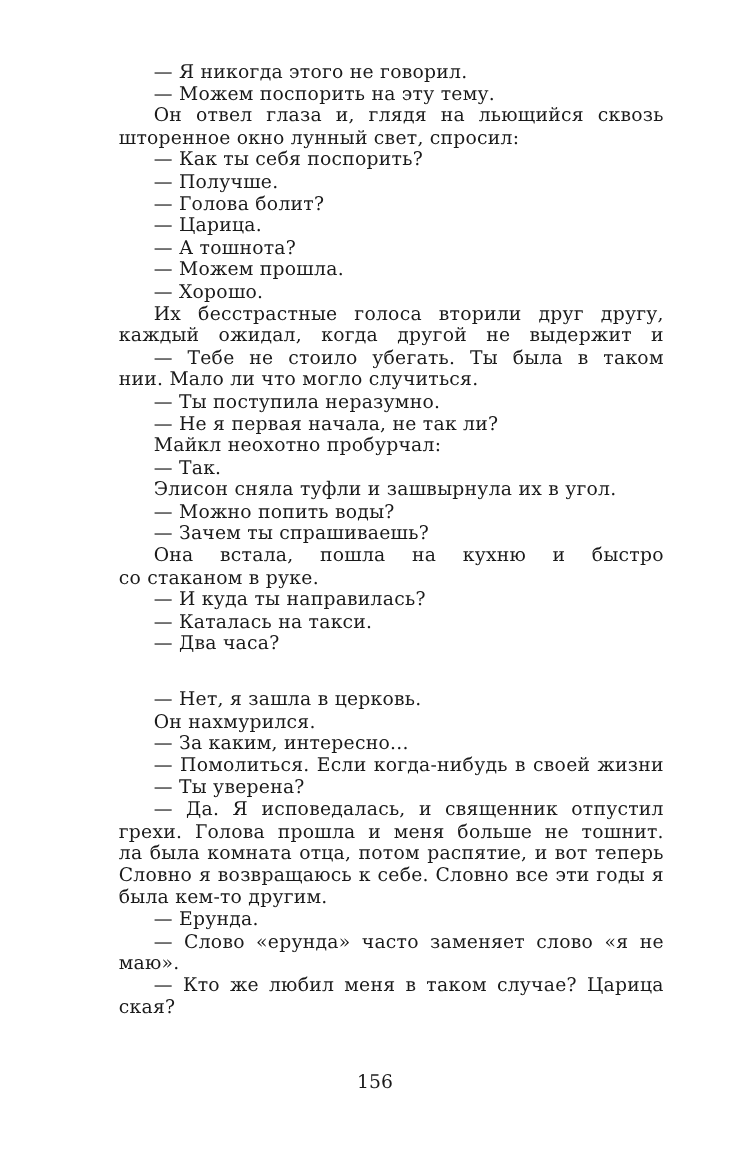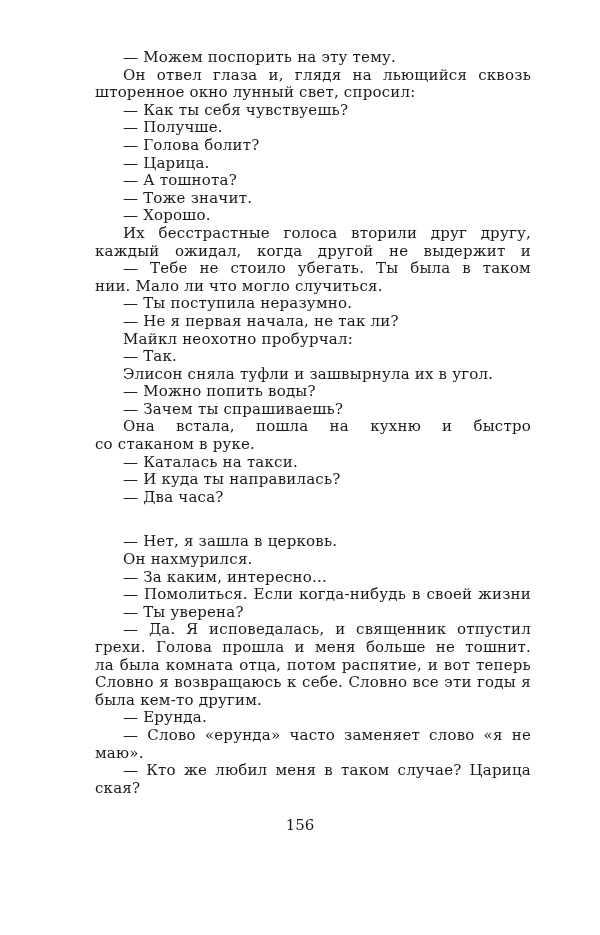--- a/index.html
+++ b/index.html
@@ -8,53 +8,54 @@
     position: absolute; left: 97px; top: 49px; width: 434px;
     font-family: "DejaVu Serif", "Liberation Serif", serif;
     font-size: 15px; line-height: 17.6px; color: #1a1a1a;
     letter-spacing: 0.2px;
   }
   .line { white-space: nowrap; height: 17.6px; }
   .line.indent { padding-left: 0; }
   .line.cont { margin-left: -2px; }
   .line.justify { text-align: justify; text-align-last: justify; white-space: normal; overflow: hidden; }
   .pagenum {
-    position: absolute; left: 0; width: 600px; top: 816px; text-align: center;
+    position: absolute; left: 0; width: 600px; top: 856px; text-align: center;
     font-family: "DejaVu Serif", "Liberation Serif", serif; font-size: 15px; color: #1a1a1a;
   }
 </style>
 </head>
 <body>
 
 <div class="page" id="page">
+    <div class="line indent" style="padding-left: 26px;">— Я никогда этого не говорил.</div>
     <div class="line indent" style="padding-left: 26px;">— Можем поспорить на эту тему.</div>
     <div class="line indent justify" style="padding-left: 26px;">Он отвел глаза и, глядя на льющийся сквозь неза-</div>
     <div class="line cont">шторенное окно лунный свет, спросил:</div>
-    <div class="line indent" style="padding-left: 26px;">— Как ты себя чувствуешь?</div>
+    <div class="line indent" style="padding-left: 26px;">— Как ты себя поспорить?</div>
     <div class="line indent" style="padding-left: 26px;">— Получше.</div>
     <div class="line indent" style="padding-left: 26px;">— Голова болит?</div>
     <div class="line indent" style="padding-left: 26px;">— Царица.</div>
     <div class="line indent" style="padding-left: 26px;">— А тошнота?</div>
-    <div class="line indent" style="padding-left: 26px;">— Тоже значит.</div>
+    <div class="line indent" style="padding-left: 26px;">— Можем прошла.</div>
     <div class="line indent" style="padding-left: 26px;">— Хорошо.</div>
     <div class="line indent justify" style="padding-left: 26px;">Их бесстрастные голоса вторили друг другу, словно</div>
     <div class="line cont justify">каждый ожидал, когда другой не выдержит и сорвется.</div>
     <div class="line indent justify" style="padding-left: 26px;">— Тебе не стоило убегать. Ты была в таком состоя-</div>
     <div class="line cont">нии. Мало ли что могло случиться.</div>
     <div class="line indent" style="padding-left: 26px;">— Ты поступила неразумно.</div>
     <div class="line indent" style="padding-left: 26px;">— Не я первая начала, не так ли?</div>
     <div class="line indent" style="padding-left: 26px;">Майкл неохотно пробурчал:</div>
     <div class="line indent" style="padding-left: 26px;">— Так.</div>
     <div class="line indent" style="padding-left: 26px;">Элисон сняла туфли и зашвырнула их в угол.</div>
     <div class="line indent" style="padding-left: 26px;">— Можно попить воды?</div>
     <div class="line indent" style="padding-left: 26px;">— Зачем ты спрашиваешь?</div>
     <div class="line indent justify" style="padding-left: 26px;">Она встала, пошла на кухню и быстро возвратилась</div>
     <div class="line cont">со стаканом в руке.</div>
+    <div class="line indent" style="padding-left: 26px;">— И куда ты направилась?</div>
     <div class="line indent" style="padding-left: 26px;">— Каталась на такси.</div>
-    <div class="line indent" style="padding-left: 26px;">— И куда ты направилась?</div>
     <div class="line indent" style="padding-left: 26px;">— Два часа?</div>
     <div class="line indent" style="padding-left: 26px; margin-top: 27px;">— Нет, я зашла в церковь.</div>
     <div class="line indent" style="padding-left: 26px;">Он нахмурился.</div>
     <div class="line indent" style="padding-left: 26px;">— За каким, интересно...</div>
     <div class="line indent justify" style="padding-left: 26px;">— Помолиться. Если когда-нибудь в своей жизни я</div>
     <div class="line indent" style="padding-left: 26px;">— Ты уверена?</div>
     <div class="line indent justify" style="padding-left: 26px;">— Да. Я исповедалась, и священник отпустил мне</div>
     <div class="line cont justify">грехи. Голова прошла и меня больше не тошнит. Снача-</div>
     <div class="line cont justify">ла была комната отца, потом распятие, и вот теперь это.</div>
     <div class="line cont justify">Словно я возвращаюсь к себе. Словно все эти годы я</div>

